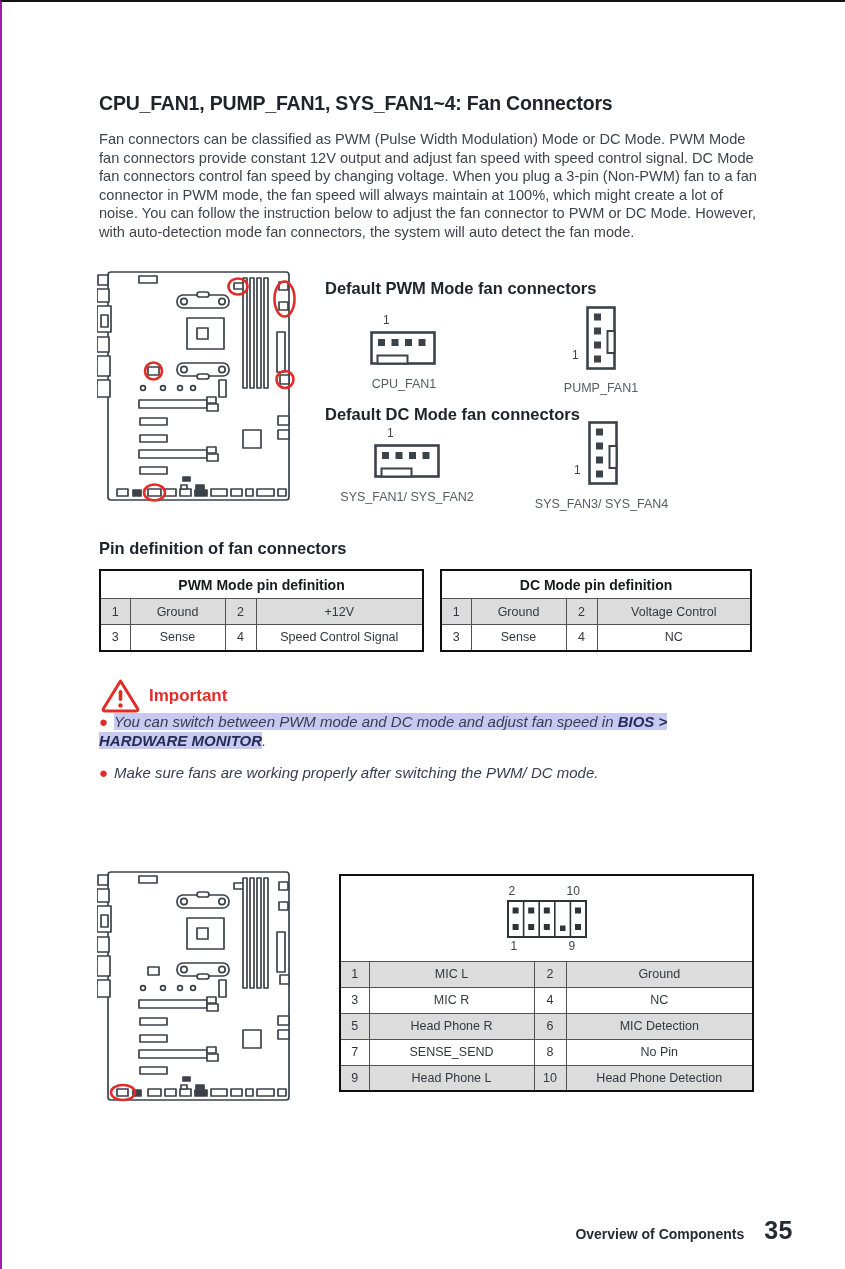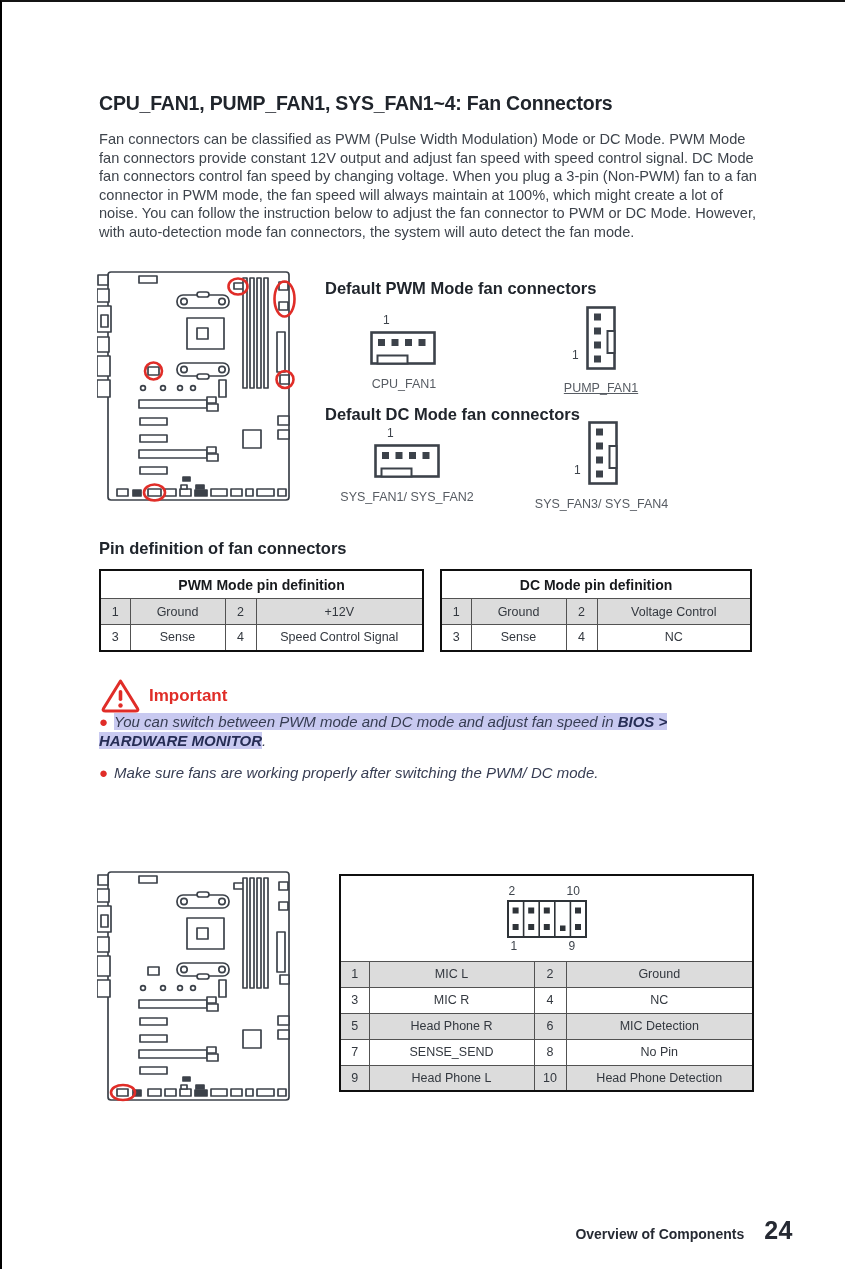--- a/index.html
+++ b/index.html
@@ -1,18 +1,18 @@
 <!DOCTYPE html>
 <html><head>
 <meta charset="utf-8">
 <style>
   html,body{margin:0;padding:0;background:#ffffff;}
   .page{
     position:relative;width:845px;height:1269px;background:#fff;
-    border-top:2px solid #141414;border-left:2px solid #000000;
+    border-top:2px solid #141414;border-left:2px solid #a21caf;
     box-sizing:border-box;overflow:hidden;
     font-family:"Liberation Sans",sans-serif;color:#3e444c;
   }
   .abs{position:absolute;}
   .h1{font-size:19.5px;line-height:23px;font-weight:bold;color:#20252c;letter-spacing:-0.2px;}
   .h2{font-size:16.5px;line-height:20px;font-weight:bold;color:#20252c;}
   .body-text{font-size:14.6px;line-height:18.5px;color:#3e444c;}
   .pin1{font-size:12px;color:#3e444c;}
   .conn-label{font-size:12.5px;color:#575c63;text-align:center;display:block;}
   
@@ -147,21 +147,21 @@
   <span class="abs pin1" style="left:381px;top:311px;">1</span>
   <svg class="abs" style="left:368px;top:329px;" width="66" height="34" viewBox="0 0 66 34">
       <use href="#fan-h"></use>
     </svg>
   <span class="abs conn-label" style="left:352px;top:375px;width:100px;">CPU_FAN1</span>
 
   <svg class="abs" style="left:584px;top:304px;" width="30" height="64" viewBox="0 0 30 64">
       <use href="#fan-v"></use>
     </svg>
   <span class="abs pin1" style="left:570px;top:346px;">1</span>
-  <span class="abs conn-label" style="left:534px;top:379px;width:130px;text-decoration:underline;">PUMP_FAN1</span>
+  <span class="abs conn-label" style="left:534px;top:379px;width:130px;">PUMP_FAN1</span>
 
   <h2 class="abs h2" style="left:323px;top:402px;margin:0;">Default DC Mode fan connectors</h2>
 
   <span class="abs pin1" style="left:385px;top:424px;">1</span>
   <svg class="abs" style="left:372px;top:442px;" width="66" height="34" viewBox="0 0 66 34">
       <use href="#fan-h"></use>
     </svg>
   <span class="abs conn-label" style="left:330px;top:488px;width:150px;">SYS_FAN1/ SYS_FAN2</span>
 
   <svg class="abs" style="left:586px;top:419px;" width="30" height="64" viewBox="0 0 30 64">
@@ -307,16 +307,16 @@
       <td class="shade">9</td>
       <td class="shade">Head Phone L</td>
       <td class="shade">10</td>
       <td class="shade">Head Phone Detection</td>
     </tr>
   </tbody>
     </table>
 
   <div class="abs footer" style="top:1214px;right:52px;">
     <span class="sec">Overview of Components</span>
-    <span class="num">24</span>
+    <span class="num">35</span>
   </div>
 
 </div>
 
 </body></html>

